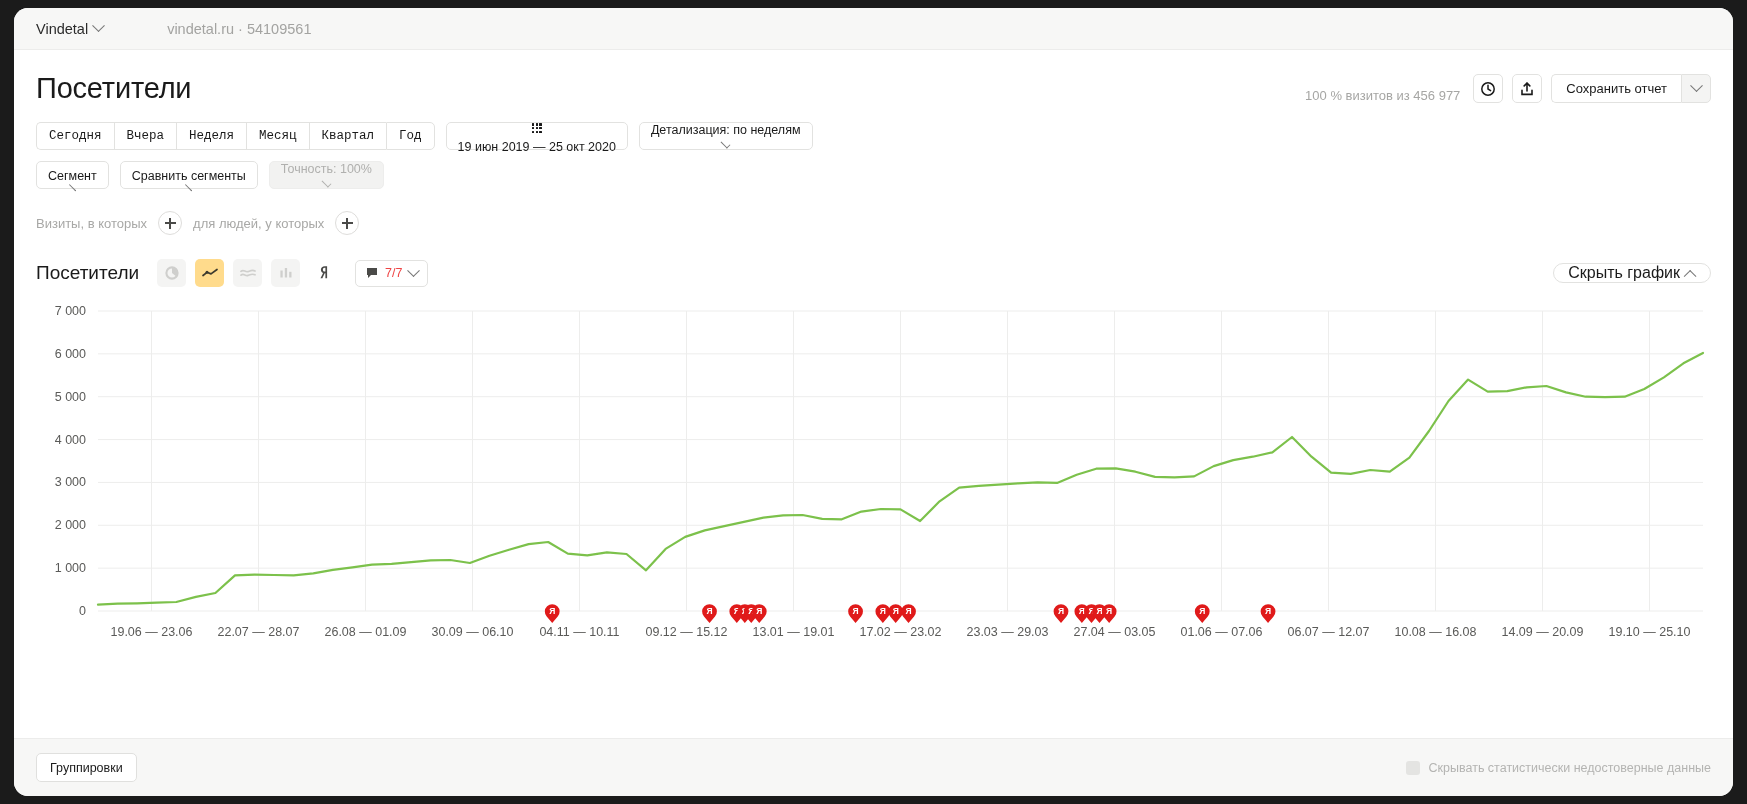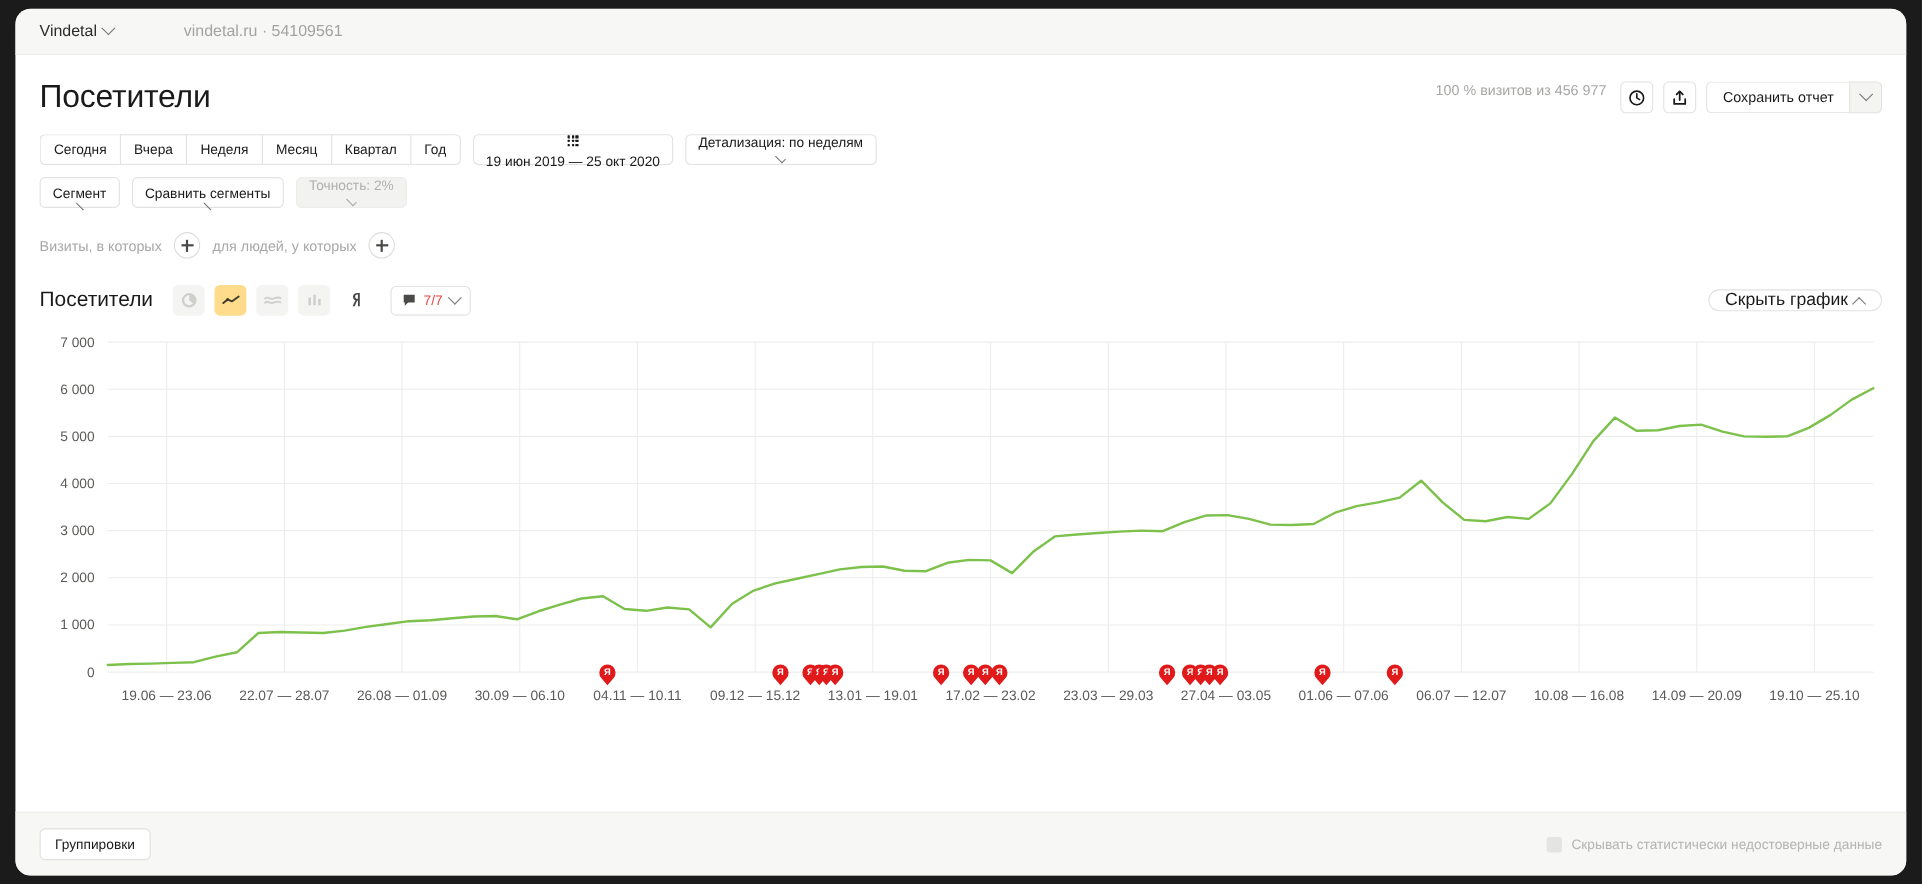--- a/index.html
+++ b/index.html
@@ -61,21 +61,21 @@
     margin-top: 22px;
   }
   .page-title {
     font-size: 29px;
     font-weight: 400;
     color: #1a1a1a;
     letter-spacing: -0.2px;
   }
   .title-right {
     margin-left: auto;
-    display: flex; align-items: flex-start; gap: 9px;
+    display: flex; align-items: flex-end; gap: 9px;
   }
   .visits-note {
     font-size: 13px;
     color: #a6a6a4;
     margin-right: 4px;
   }
   .icon-btn {
     width: 30px; height: 29px;
     border: 1px solid #e2e2e0;
     border-radius: 5px;
@@ -111,21 +111,21 @@
   .seg-group { display: flex; }
   .seg-group button {
     height: 28px;
     border: 1px solid #e2e2e0;
     border-right: none;
     background: #fff;
     font-size: 12.5px;
     color: #1a1a1a;
     padding: 0 12px;
     cursor: pointer;
-    font-family: Liberation Sans, sans-serif;
+    font-family: Liberation Mono, monospace;
   }
   .seg-group button:first-child { border-radius: 5px 0 0 5px; }
   .seg-group button:last-child { border-right: 1px solid #e2e2e0; border-radius: 0 5px 5px 0; }
 
   .pill {
     height: 28px;
     border: 1px solid #e2e2e0;
     border-radius: 5px;
     background: #fff;
     font-size: 12.5px;
@@ -345,21 +345,21 @@
         </div>
         <div class="pill">
           <svg width="16" height="13" viewBox="0 0 16 13">
             <path d="M4 1C4 1 1.2 4.3 1.2 6.3a2.8 2.8 0 005.6 0C6.8 4.3 4 1 4 1z" fill="#1a1a1a"></path>
             <path d="M11.6 1c0 0-2.8 3.3-2.8 5.3a2.8 2.8 0 005.6 0c0-2-2.8-5.3-2.8-5.3z" fill="#1a1a1a" opacity="0.45"></path>
           </svg>
           <span>Сравнить сегменты</span>
           <span class="chev"></span>
         </div>
         <div class="pill muted">
-          <span>Точность: 2%</span>
+          <span>Точность: 100%</span>
           <span class="chev" style="border-color:#b0b0ae"></span>
         </div>
       </div>
 
       <div class="vfilter">
         <span>Визиты, в которых</span>
         <span class="plus-circle"></span>
         <span>для людей, у которых</span>
         <span class="plus-circle"></span>
       </div>

